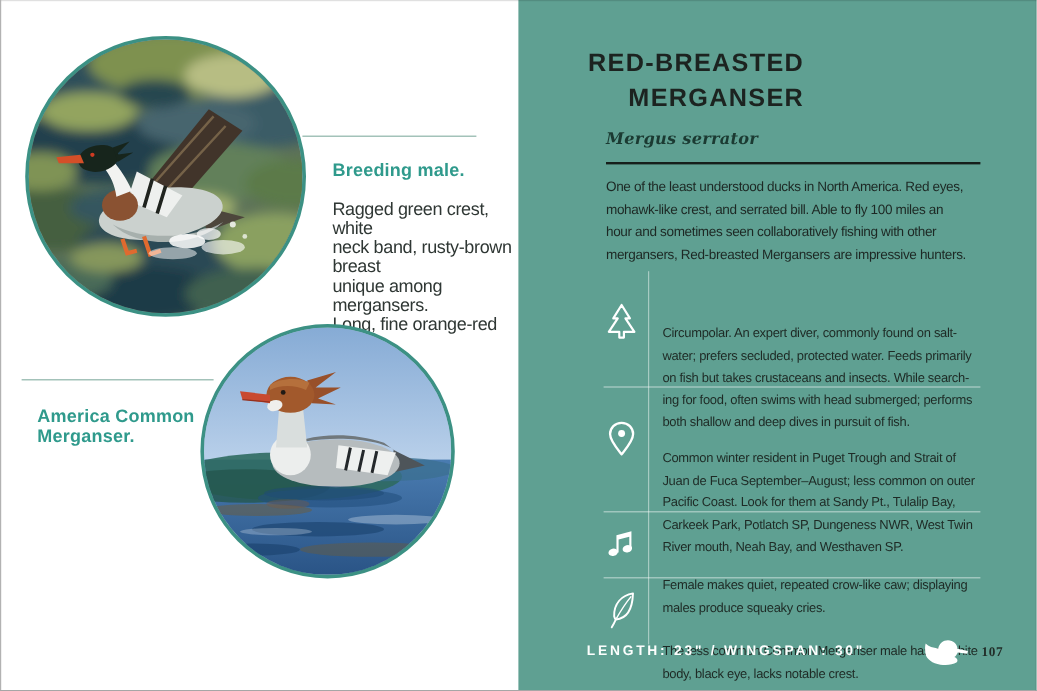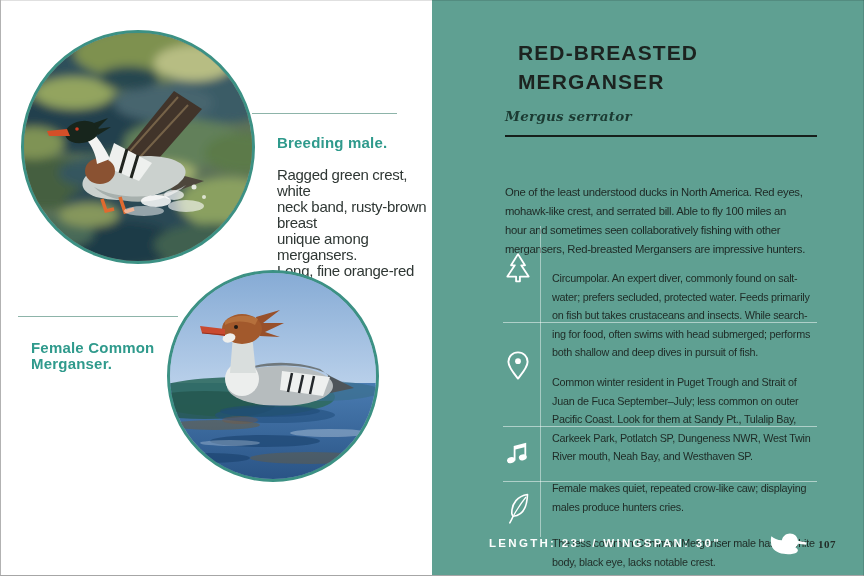--- a/index.html
+++ b/index.html
@@ -31,32 +31,32 @@
              color:#2f3734; white-space:pre-line; }
   .caption .cap-title { color:#2f9a8c; font-weight:bold; letter-spacing:0.2px; }
   .caption-1 { left:277px; top:119px; width:150px; }
   .caption-2 { left:31px;  top:324px; width:165px; }
 
   
   .right-panel { position:absolute; left:432px; top:0; width:432px; height:576px; background:#5fa092; }
   .right-panel > * { position:absolute; }
 
   .title {
-    left:86px; top:38px; font-size:21px; line-height:29px; font-weight:800;
-    letter-spacing:1.1px; color:#1c2320; white-space:pre-line;
+    left:58px; top:38px; font-size:21px; line-height:29px; font-weight:800;
+    letter-spacing:1.1px; color:#1c2320; white-space:pre-line;text-align:right;
   }
   .sci-name {
     left:73px; top:108px; font-family:"DejaVu Serif", serif; font-style:italic;
     font-weight:bold; font-size:13.5px; color:#1b3a32; letter-spacing:0.2px;text-align:right;
   }
   .black-rule { left:73px; top:135px; width:312px; height:2px; background:#161f1b; }
 
   .intro {
     left:73px; top:147px; width:345px; font-size:11.3px; line-height:19px;
-    letter-spacing:-0.3px; color:#1d2824; white-space:pre-line;margin-top:36px;
+    letter-spacing:-0.3px; color:#1d2824; white-space:pre-line;
   }
 
   .v-rule { left:108px; top:226px; width:1px; height:311px; background:rgba(255,255,255,.45); }
   .h-rule { left:71px; width:314px; height:1px; background:rgba(255,255,255,.5); }
   .h-rule-1 { top:322px; } .h-rule-2 { top:426px; } .h-rule-3 { top:481px; }
 
   .s-text {
     left:120px; width:300px; font-size:10.8px; line-height:18.5px;
     letter-spacing:-0.25px; color:#1e2a25; white-space:pre-line;margin-top:40px;
   }
@@ -186,21 +186,21 @@
         <path d="M32 60 L55 62" stroke="#93301e" stroke-width="1" fill="none"></path>
         <circle cx="66" cy="54" r="2" fill="#201a15"></circle>
       </g>
       <ellipse cx="100" cy="138" rx="50" ry="6" fill="#1f4a77" opacity="0.55"></ellipse>
       <ellipse cx="70" cy="147" rx="18" ry="4" fill="#7a5a40" opacity="0.4"></ellipse>
     </svg>
   </div>
 
   <div class="cap-rule cap-rule-2"></div>
   <div class="caption caption-2">
-    <div class="cap-title">Female Common Merganser.</div>
+    <div class="cap-title">America Common Merganser.</div>
   </div>
 
   <div class="right-panel">
 
     <div class="title">RED-BREASTED
 MERGANSER</div>
     <div class="sci-name">Mergus serrator</div>
     <div class="black-rule"></div>
 
     <div class="intro">One of the least understood ducks in North America. Red eyes,
@@ -220,32 +220,32 @@
 water; prefers secluded, protected water. Feeds primarily
 on fish but takes crustaceans and insects. While search-
 ing for food, often swims with head submerged; performs
 both shallow and deep dives in pursuit of fish.</div>
 
     <svg class="s-icon icon-pin" width="26" height="32" viewBox="0 0 24 30">
       <path d="M12 2.2 C6.8 2.2 3 6.2 3 11 C3 16.5 9.5 23.5 12 26.8 C14.5 23.5 21 16.5 21 11 C21 6.2 17.2 2.2 12 2.2 Z" fill="none" stroke="#ffffff" stroke-width="1.8" stroke-linejoin="round"></path>
       <circle cx="12" cy="10.5" r="2.7" fill="#ffffff"></circle>
     </svg>
     <div class="s-text s2-text">Common winter resident in Puget Trough and Strait of
-Juan de Fuca September–July; less common on outer
+Juan de Fuca September–August; less common on outer
 Pacific Coast. Look for them at Sandy Pt., Tulalip Bay,
 Carkeek Park, Potlatch SP, Dungeness NWR, West Twin
 River mouth, Neah Bay, and Westhaven SP.</div>
 
     <svg class="s-icon icon-notes" width="28" height="28" viewBox="0 0 26 28">
       <path d="M8.7 23.5 L8.7 9 L21.2 5.8 L21.2 20.5 L19.4 20.5 L19.4 10.3 L10.5 12.6 L10.5 23.5 Z" fill="#ffffff"></path>
       <ellipse cx="6" cy="23.2" rx="4" ry="3" fill="#ffffff" transform="rotate(-14 6 23.2)"></ellipse>
       <ellipse cx="17.8" cy="20.3" rx="4" ry="3" fill="#ffffff" transform="rotate(-14 17.8 20.3)"></ellipse>
     </svg>
     <div class="s-text s3-text">Female makes quiet, repeated crow-like caw; displaying
-males produce hunters cries.</div>
+males produce squeaky cries.</div>
 
     <svg class="s-icon icon-leaf" width="26" height="34" viewBox="0 0 26 34">
       <path d="M21.5 3.5 C12 5 5.5 12 5.8 22.5 C6 23.5 6.6 24.6 7.2 25.2 C16.5 24.5 21 17 21.5 3.5 Z" fill="none" stroke="#ffffff" stroke-width="1.6" stroke-linejoin="round"></path>
       <path d="M7.6 24.5 C11 18.5 15.5 11.5 20 6" fill="none" stroke="#ffffff" stroke-width="1.2"></path>
       <path d="M7 25.5 C6 27.8 5 29.8 3.8 31.8" fill="none" stroke="#ffffff" stroke-width="1.6" stroke-linecap="round"></path>
     </svg>
     <div class="s-text s4-text">The less common Common Merganser male has all white
 body, black eye, lacks notable crest.</div>
 
     <div class="measurements">LENGTH: 23" / WINGSPAN: 30"</div>

